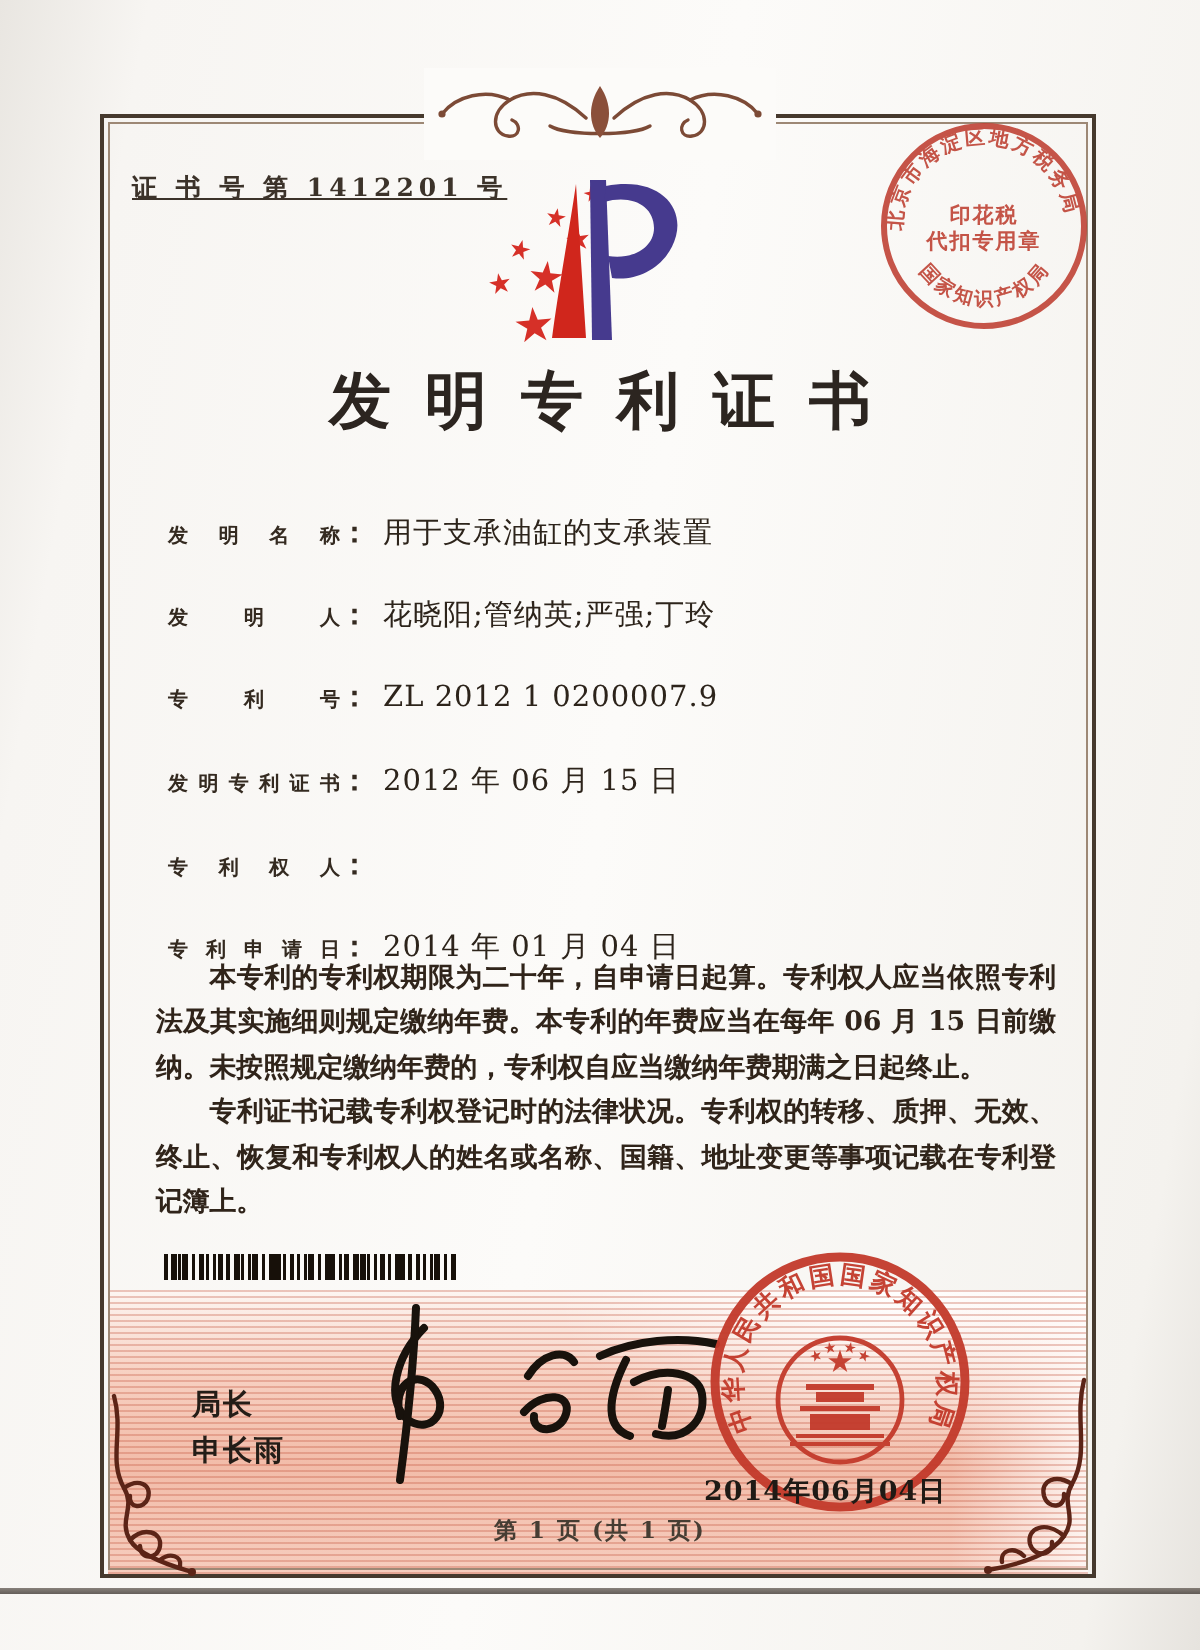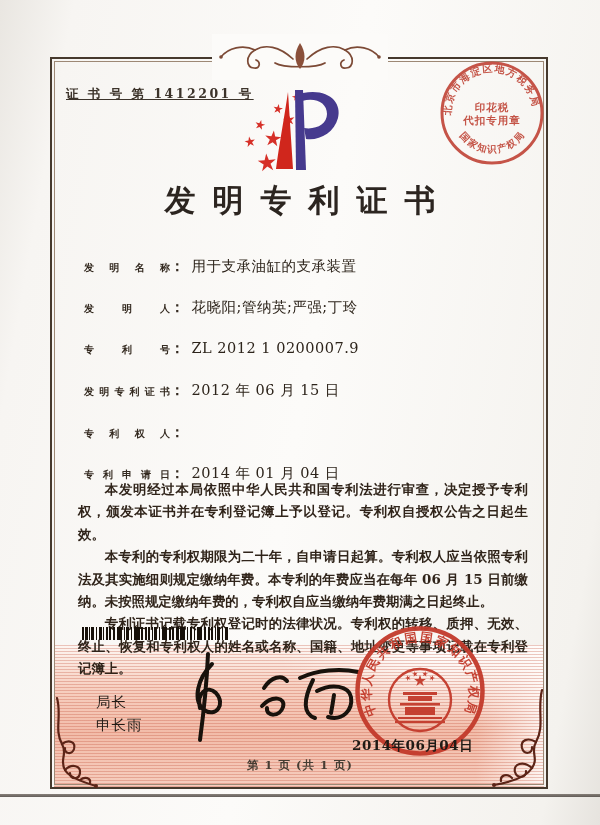--- a/index.html
+++ b/index.html
@@ -57,21 +57,21 @@
       repeating-linear-gradient(180deg,rgba(193,78,55,.30) 0 1px,rgba(255,255,255,0) 1px 3px),
       linear-gradient(90deg,rgba(255,255,255,0) 86%,rgba(255,253,252,.85) 100%),
       radial-gradient(ellipse 260px 130px at 80% 0%,rgba(255,255,255,.95),rgba(255,255,255,0) 65%),
       linear-gradient(180deg,#fdf6f2 0%,#f7d0c1 30%,#f2bca9 62%,#f6cdbe 100%);
   }
 
   .corner-bl { left:52px; top:696px; z-index:7; }
   .corner-br { left:492px; top:688px; z-index:7; }
 
   
-  .director { left:96px; top:691px; z-index:8; font-size:14.5px; font-weight:400;
+  .director { left:96px; top:691px; z-index:8; font-size:14.5px; font-weight:700;
     line-height:23px; color:#241d17; letter-spacing:1px; }
   .signature { left:156px; top:648px; z-index:8; }
   .office-seal { left:350px; top:621px; z-index:8; opacity:.95; }
   .seal-date { left:352px; top:737px; z-index:9; font-size:13.5px; font-weight:700;
     letter-spacing:.5px; color:#1f1a15;text-align:right; }
   .page-info { left:0; right:0; top:758px; text-align:center; z-index:8;
     font-size:11.5px; font-weight:600; color:#463d33; letter-spacing:1px; }
 
   .scan-edge { left:0; top:794px; width:600px; height:3px; z-index:10;
     background:linear-gradient(180deg,#6b635c,#3f3833); opacity:.8; }
@@ -167,21 +167,20 @@
   <span class="f-label">专利权人</span>
     <span class="f-colon">：</span>
 </div>
 <div class="abs field-row" style="top:457px">
   <span class="f-label">专利申请日</span>
     <span class="f-colon">：</span>
     <span class="f-value">2014 年 01 月 04 日</span>
 </div>
 
 <div class="abs body-text">
-  <p>本发明经过本局依照中华人民共和国专利法进行审查，决定授予专利权，颁发本证书并在专利登记簿上予以登记。专利权自授权公告之日起生效。</p>
   <p>本专利的专利权期限为二十年，自申请日起算。专利权人应当依照专利法及其实施细则规定缴纳年费。本专利的年费应当在每年 06 月 15 日前缴纳。未按照规定缴纳年费的，专利权自应当缴纳年费期满之日起终止。</p>
   <p>专利证书记载专利权登记时的法律状况。专利权的转移、质押、无效、终止、恢复和专利权人的姓名或名称、国籍、地址变更等事项记载在专利登记簿上。</p>
 </div>
 
 <div class="abs barcode"></div>
 
 <div class="abs pink-panel"></div>
 
 <div class="abs corner-bl">
   <svg width="46" height="94" viewBox="0 0 46 94">

